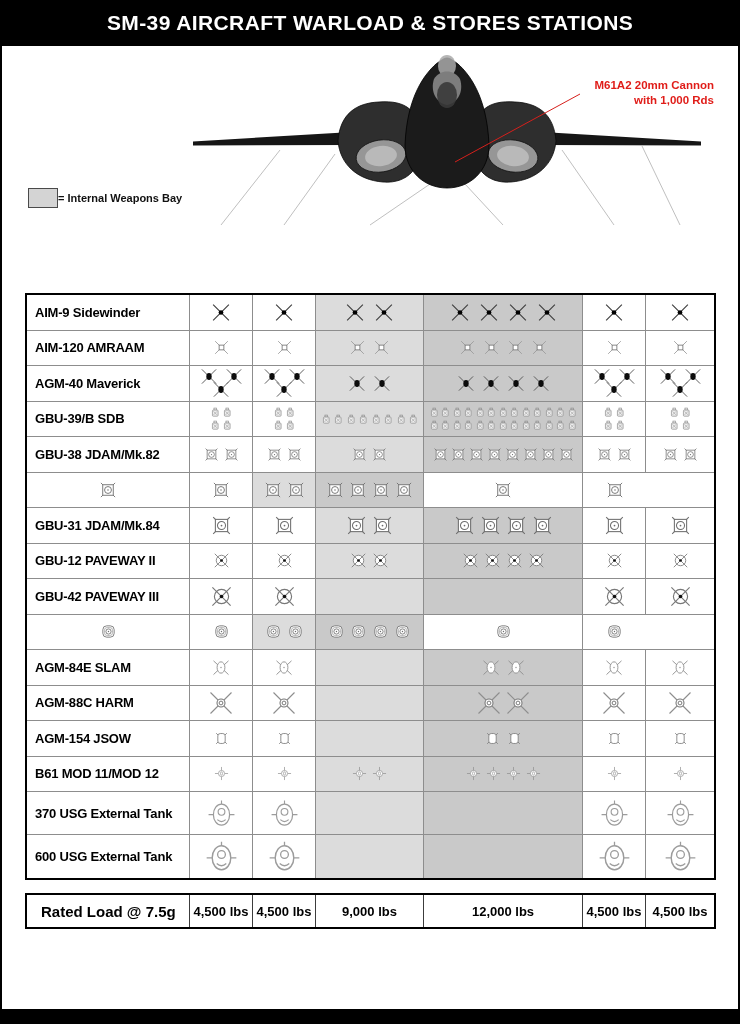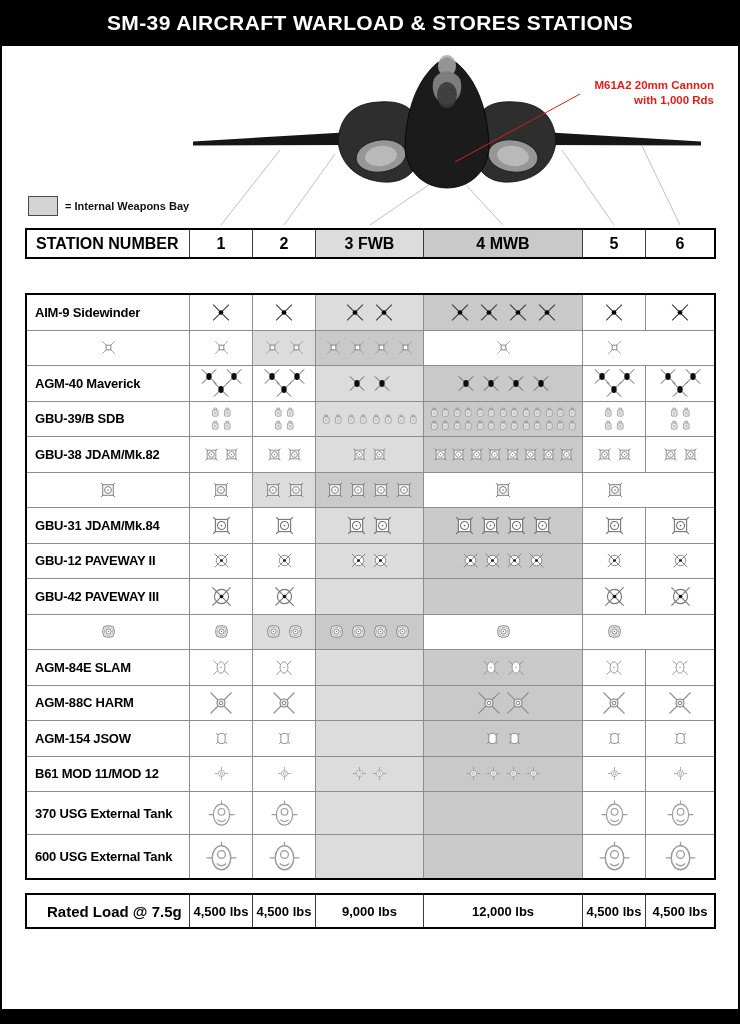--- a/index.html
+++ b/index.html
@@ -9,21 +9,21 @@
   .edge.l{left:0}.edge.r{right:0}
   .hbar{position:absolute;left:0;top:0;width:740px;height:46px;background:#000;
         display:flex;align-items:center;justify-content:center;}
   .hbar h1{color:#fff;font-size:21px;font-weight:700;letter-spacing:.4px;margin:0;}
   .fbar{position:absolute;left:0;top:1009px;width:740px;height:15px;background:#000;}
 
   .figure{position:absolute;left:0;top:46px;width:740px;height:218px;}
   .figure svg{position:absolute;left:0;top:0;}
   .callout{position:absolute;right:26px;top:32px;text-align:right;
            font-weight:700;font-size:11.5px;line-height:1.32;}
-  .legend{position:absolute;left:28px;top:142px;display:flex;align-items:center;gap:7px;margin-top:8px;}
+  .legend{position:absolute;left:28px;top:142px;display:flex;align-items:center;gap:0;}
   .legend .sw{width:30px;height:20px;border:1px solid #4a4a4a;box-sizing:border-box;}
   .legend .lt{font-size:11px;font-weight:700;color:#111;}
 
   .grid7{display:grid;grid-template-columns:163px 63px 63px 108px 159px 63px 68px;}
   .stable{position:absolute;left:25px;top:228px;width:691px;height:31px;
           border:2px solid #000;box-sizing:border-box;background:#fff;}
   .stable .cell{border-right:1px solid #3c3c3c;display:flex;align-items:center;
                 justify-content:center;font-size:16px;font-weight:700;}
   .stable .cell:last-child{border-right:none;}
   .stable .lbl{justify-content:flex-start;padding-left:9px;}
@@ -40,21 +40,21 @@
              letter-spacing:-.2px;white-space:nowrap;}
   .stack{display:flex;flex-direction:column;align-items:center;justify-content:center;}
   .irow{display:flex;align-items:center;justify-content:center;}
   .icn{display:flex;align-items:center;justify-content:center;line-height:0;}
 
   .rtable{position:absolute;left:25px;top:893px;width:691px;height:36px;
           border:2px solid #000;box-sizing:border-box;background:#fff;}
   .rtable .cell{border-right:1px solid #3c3c3c;display:flex;align-items:center;
                 justify-content:center;font-size:13px;font-weight:700;}
   .rtable .cell:last-child{border-right:none;}
-  .rtable .lbl{justify-content:flex-start;padding-left:20px;font-size:15px;}
+  .rtable .lbl{justify-content:flex-start;padding-left:14px;font-size:15px;}
 </style>
 </head>
 <body>
 
 <div id="page">
   <div class="edge l"></div>
   <div class="edge r"></div>
 
   <div class="hbar">
     <h1>SM-39 AIRCRAFT WARLOAD &amp; STORES STATIONS</h1>
@@ -95,29 +95,20 @@
       <div>M61A2 20mm Cannon</div>
       <div>with 1,000 Rds</div>
     </div>
 
     <div class="legend">
       <div class="sw" style="background: rgb(212, 212, 212);"></div>
       <div class="lt">= Internal Weapons Bay</div>
     </div>
   </div>
 
-  <div class="grid7 stable" id="stable">
-    <div class="cell lbl">STATION NUMBER</div>
-  <div class="cell">1</div>
-      <div class="cell">2</div>
-      <div class="cell" style="background: rgb(220, 220, 220);">3 FWB</div>
-      <div class="cell" style="background: rgb(201, 201, 201);">4 MWB</div>
-      <div class="cell">5</div>
-      <div class="cell">6</div>
-    </div>
 
   <div class="mtable" id="mtable">
       <div class="grid7 mrow">
         <div class="cell lbl">AIM-9 Sidewinder</div>
         <div class="cell">
           <div class="stack">
             <div class="irow" style="gap: 5px;">
               <span class="icn">
                 <svg width="24" height="21" viewBox="0 0 24 24">
                   <path d="M3 3L21 21M21 3L3 21" stroke="#3d3d3d" stroke-width="1.3" fill="none"></path>
@@ -206,20 +197,21 @@
                 <svg width="24" height="21" viewBox="0 0 24 24">
                   <path d="M3 3L21 21M21 3L3 21" stroke="#3d3d3d" stroke-width="1.3" fill="none"></path>
                   <circle cx="12" cy="12" r="2.7" fill="#000"></circle>
                 </svg>
               </span>
             </div>
           </div>
         </div>
       </div>
       <div class="grid7 mrow">
+        <div class="cell lbl">AIM-120 AMRAAM</div>
         <div class="cell">
           <div class="stack">
             <div class="irow" style="gap: 5px;">
               <span class="icn">
                 <svg width="19" height="19" viewBox="0 0 24 24">
                   <path d="M4 4L20 20M20 4L4 20" stroke="#9b9b9b" stroke-width="1.1" fill="none"></path>
                   <rect x="9" y="9" width="6" height="6" fill="#fff" stroke="#787878" stroke-width="1.1"></rect>
                 </svg>
               </span>
             </div>

